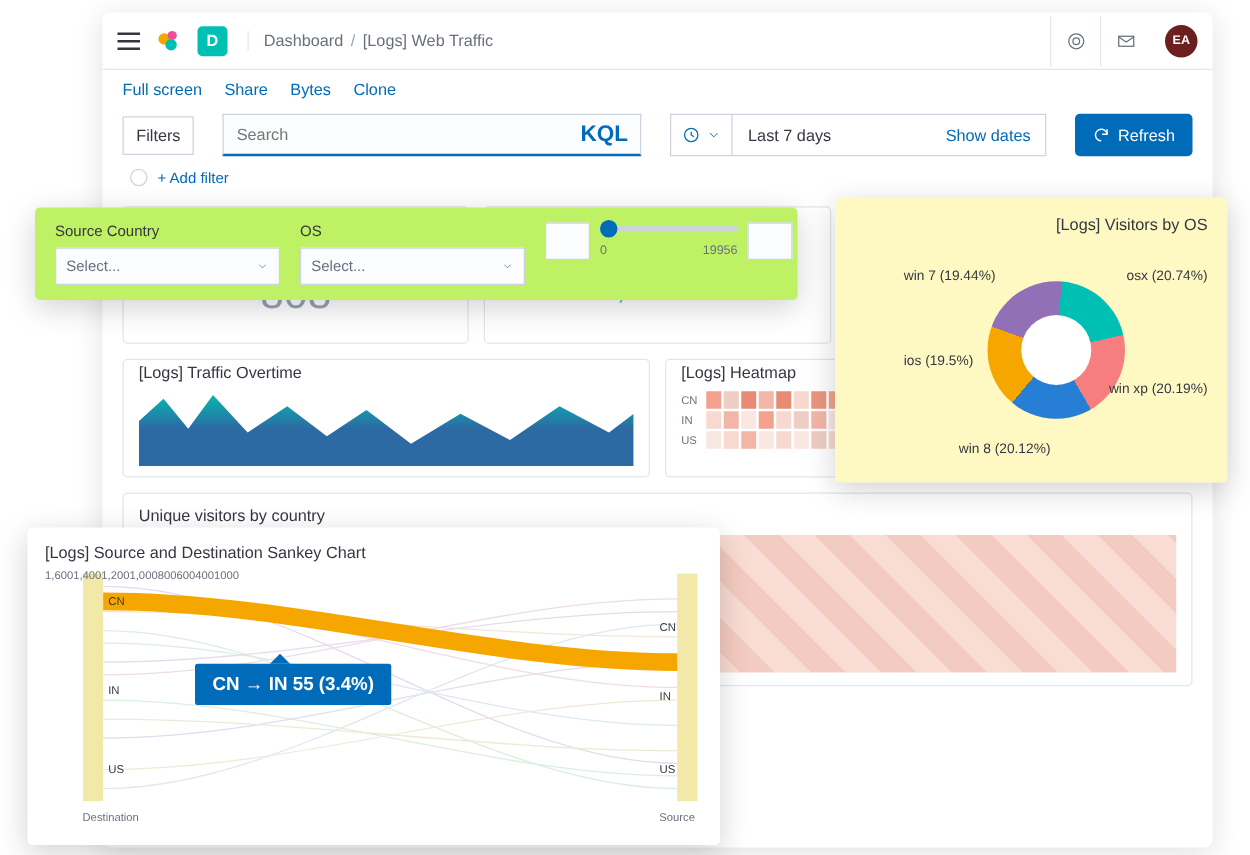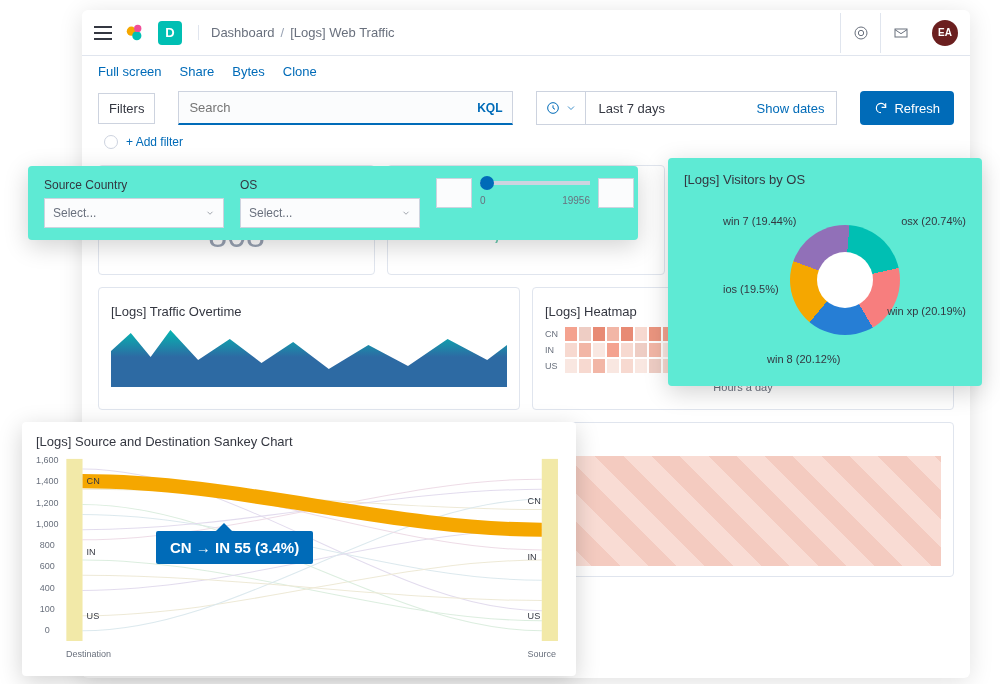--- a/index.html
+++ b/index.html
@@ -16,82 +16,82 @@
   .topbar-icon { width: 40px; height: 40px; display:flex; align-items:center; justify-content:center; border-left: 1px solid #e0e5ee; cursor:pointer;}
   .avatar { width: 26px; height: 26px; border-radius: 50%; background: #6b1f1f; color:#fff; font-size:10px; display:flex; align-items:center; justify-content:center; font-weight:600; margin-left:12px; cursor:pointer;}
 
   .toolbar-row { display:flex; gap: 18px; padding: 8px 16px; font-size: 13px; color: #006bb8; }
   .toolbar-link { cursor:pointer; }
 
   .filter-row { display:flex; gap: 23px; padding: 4px 16px 8px 16px; align-items:center; }
   .filters-label { border:1px solid #cdd3df; padding: 7px 10px; font-size:13px; color:#343741; background:#fff;}
   .search-box { flex: 1; border:1px solid #cdd3df; border-bottom: 2px solid #006bb8; height:34px; display:flex; align-items:center; padding:0 10px; background:#fbfcfd; }
   .search-box input { border:none; outline:none; flex:1; font-size:13px; background:transparent; }
-  .kql { font-size:12px; color:#006bb8; font-weight:600; }
+  .kql { font-size:18px; color:#006bb8; font-weight:600; }
   .time-picker { border:1px solid #cdd3df; height:34px; display:flex; align-items:center; }
   .time-icon-wrap { display:flex; align-items:center; padding:0 8px; gap:4px; border-right:1px solid #cdd3df; height:100%;}
   .time-range { padding: 0 12px; font-size:13px; color:#343741; width: 250px; display:flex; justify-content:space-between; align-items:flex-start;}
   .show-dates { color:#006bb8; font-size:13px;}
   .refresh-btn { background:#006bb8; color:#fff; border:none; height:34px; padding:0 14px; font-size:13px; border-radius:4px; display:flex; align-items:center; gap:6px; cursor:pointer;}
 
   .addfilter-row { padding: 2px 30px 8px 22px; display:flex; align-items:center; gap:8px; font-size:12px;}
   .addfilter-ring { width:14px;height:14px;border:1px solid #cdd3df; border-radius:50%;}
   .addfilter-link { color:#006bb8;}
 
   .panels { padding: 8px 16px; display:flex; gap:12px; }
   .kpi { flex:1; border:1px solid #e0e5ee; border-radius:4px; height: 110px; display:flex; flex-direction:column; align-items:center; justify-content:center; color:#98a2b3;}
   .kpi .big { font-size: 34px; font-weight:300; color:#98a2b3;}
   .kpi .label { font-size:12px; color:#98a2b3; margin-bottom:4px;}
   .gauge { width:80px; height:40px; border-radius:80px 80px 0 0; border:10px solid #e0e5ee; border-bottom:none; margin-bottom:-10px;}
 
   .panel-row { padding: 4px 16px; display:flex; gap:12px;}
-  .panel { flex:1; border:1px solid #e0e5ee; border-radius:4px; padding:16px 12px;}
+  .panel { flex:1; border:1px solid #e0e5ee; border-radius:4px; padding:2px 12px;}
   .panel-title { font-size:13px; color:#343741; margin-bottom:8px;}
   .traffic-chart { height: 60px; background: linear-gradient(180deg,#00bfb3 0%,#2d6aa3 50%,#2d6aa3 100%); clip-path: polygon(0 40%, 5% 10%, 10% 50%, 15% 5%, 22% 55%, 30% 20%, 38% 60%, 46% 25%, 55% 70%, 65% 30%, 75% 65%, 85% 20%, 95% 55%, 100% 30%, 100% 100%, 0 100%);}
   .heatmap { display:flex; flex-direction:column; gap:2px;}
   .heatmap-row { display:flex; gap:2px; align-items:center;}
   .hm-label { width:18px; font-size:9px; color:#69707d;}
   .hm-cell { width:12px; height:14px;}
   .hm-caption { text-align:center; font-size:11px; color:#69707d; margin-top:8px;}
 
   .map-panel { margin: 8px 16px; border:1px solid #e0e5ee; border-radius:4px; padding:10px 12px;}
   .worldmap { height:110px; background: repeating-linear-gradient(45deg,#f9dcd4,#f9dcd4 20px,#f4cbc0 20px,#f4cbc0 40px); position:relative;}
 
   
-  .controls-card { position:absolute; left:28px; top:166px; width:610px; background:#5eead4; box-shadow:0 6px 24px rgba(0,0,0,0.18); border-radius:4px; padding:12px 16px; display:flex; gap:16px;}
+  .controls-card { position:absolute; left:28px; top:166px; width:610px; background:#bef264; box-shadow:0 6px 24px rgba(0,0,0,0.18); border-radius:4px; padding:12px 16px; display:flex; gap:16px;}
   .ctl-group { display:flex; flex-direction:column; gap:6px;}
   .ctl-label { font-size:12px; color:#343741;}
   .ctl-select { border:1px solid #cdd3df; height:30px; width:180px; font-size:12px; color:#69707d; display:flex; align-items:center; padding:0 8px; justify-content:space-between; background:#fbfcfd;}
   .slider-wrap { display:flex; align-items:center; gap:8px;}
   .slider-box { border:1px solid #cdd3df; width:36px; height:30px; background:#fbfcfd;}
   .slider-track { width:110px; height:4px; background:#cdd3df; position:relative;}
   .slider-thumb { position:absolute; left:0; top:-5px; width:14px; height:14px; border-radius:50%; background:#006bb8;}
   .slider-labels { display:flex; justify-content:space-between; width:110px; font-size:10px; color:#69707d; margin-top:10px;}
   .slider-col { display:flex; flex-direction:column; align-items:center;}
 
   
-  .donut-card { position:absolute; left:668px; top:158px; width:314px; height:228px; background:#5eead4; box-shadow:0 6px 24px rgba(0,0,0,0.18); border-radius:4px; padding:14px 16px;}
+  .donut-card { position:absolute; left:668px; top:158px; width:314px; height:228px; background:#fef9c3; box-shadow:0 6px 24px rgba(0,0,0,0.18); border-radius:4px; padding:14px 16px;text-align:right;}
   .donut-title { font-size:13px; color:#343741; margin-bottom:8px;}
   .donut-area { display:flex; align-items:center; justify-content:center; position:relative; height:170px;margin-left:39px;}
   .donut { width:110px; height:110px; border-radius:50%; }
   .donut-hole { position:absolute; width:56px; height:56px; background:#fff; border-radius:50%; left:50%; top:50%; transform:translate(-50%,-50%);}
   .donut-label { position:absolute; font-size:11px; color:#343741; white-space:nowrap;}
   .donut-label.l1 { left:0; top:20px;} .donut-label.l2 { right:0; top:20px;}
   .donut-label.l3 { left:0; top:88px;} .donut-label.l4 { right:0; top:110px;}
   .donut-label.l5 { left:44px; bottom:0;}
 
   
   .sankey-card { position:absolute; left:22px; top:422px; width:554px; height:254px; background:#fff; box-shadow:0 6px 24px rgba(0,0,0,0.18); border-radius:4px; padding:12px 14px;}
   .sankey-title { font-size:13px; color:#343741; margin-bottom:6px;}
   .sankey-body { position:relative; height:200px;}
   .sankey-svg { width:100%; height:100%;}
   .sankey-tooltip { position:absolute; left:120px; top:76px; background:#006bb8; color:#fff; font-size:15px; font-weight:600; padding:8px 14px; border-radius:2px;}
   .sankey-tooltip::before { content:''; position:absolute; top:-8px; left:60px; border:8px solid transparent; border-bottom-color:#006bb8; border-top:none;}
   .sankey-axis { position:absolute; font-size:9px; color:#69707d;}
-  .sankey-yaxis { position:absolute; left:0; top:0; height:180px; display:flex; flex-direction:column; justify-content:space-between; font-size:9px; color:#69707d;align-items:center;}
+  .sankey-yaxis { position:absolute; left:0; top:0; height:180px; display:flex; flex-direction:row; justify-content:space-between; font-size:9px; color:#69707d;}
 
   svg.icon { width:16px; height:16px; stroke:#69707d; fill:none; stroke-width:1.5;}
 </style>
 </head>
 <body>
 
 <div class="app">
 
   <div class="topbar">
     <div class="hamburger">

